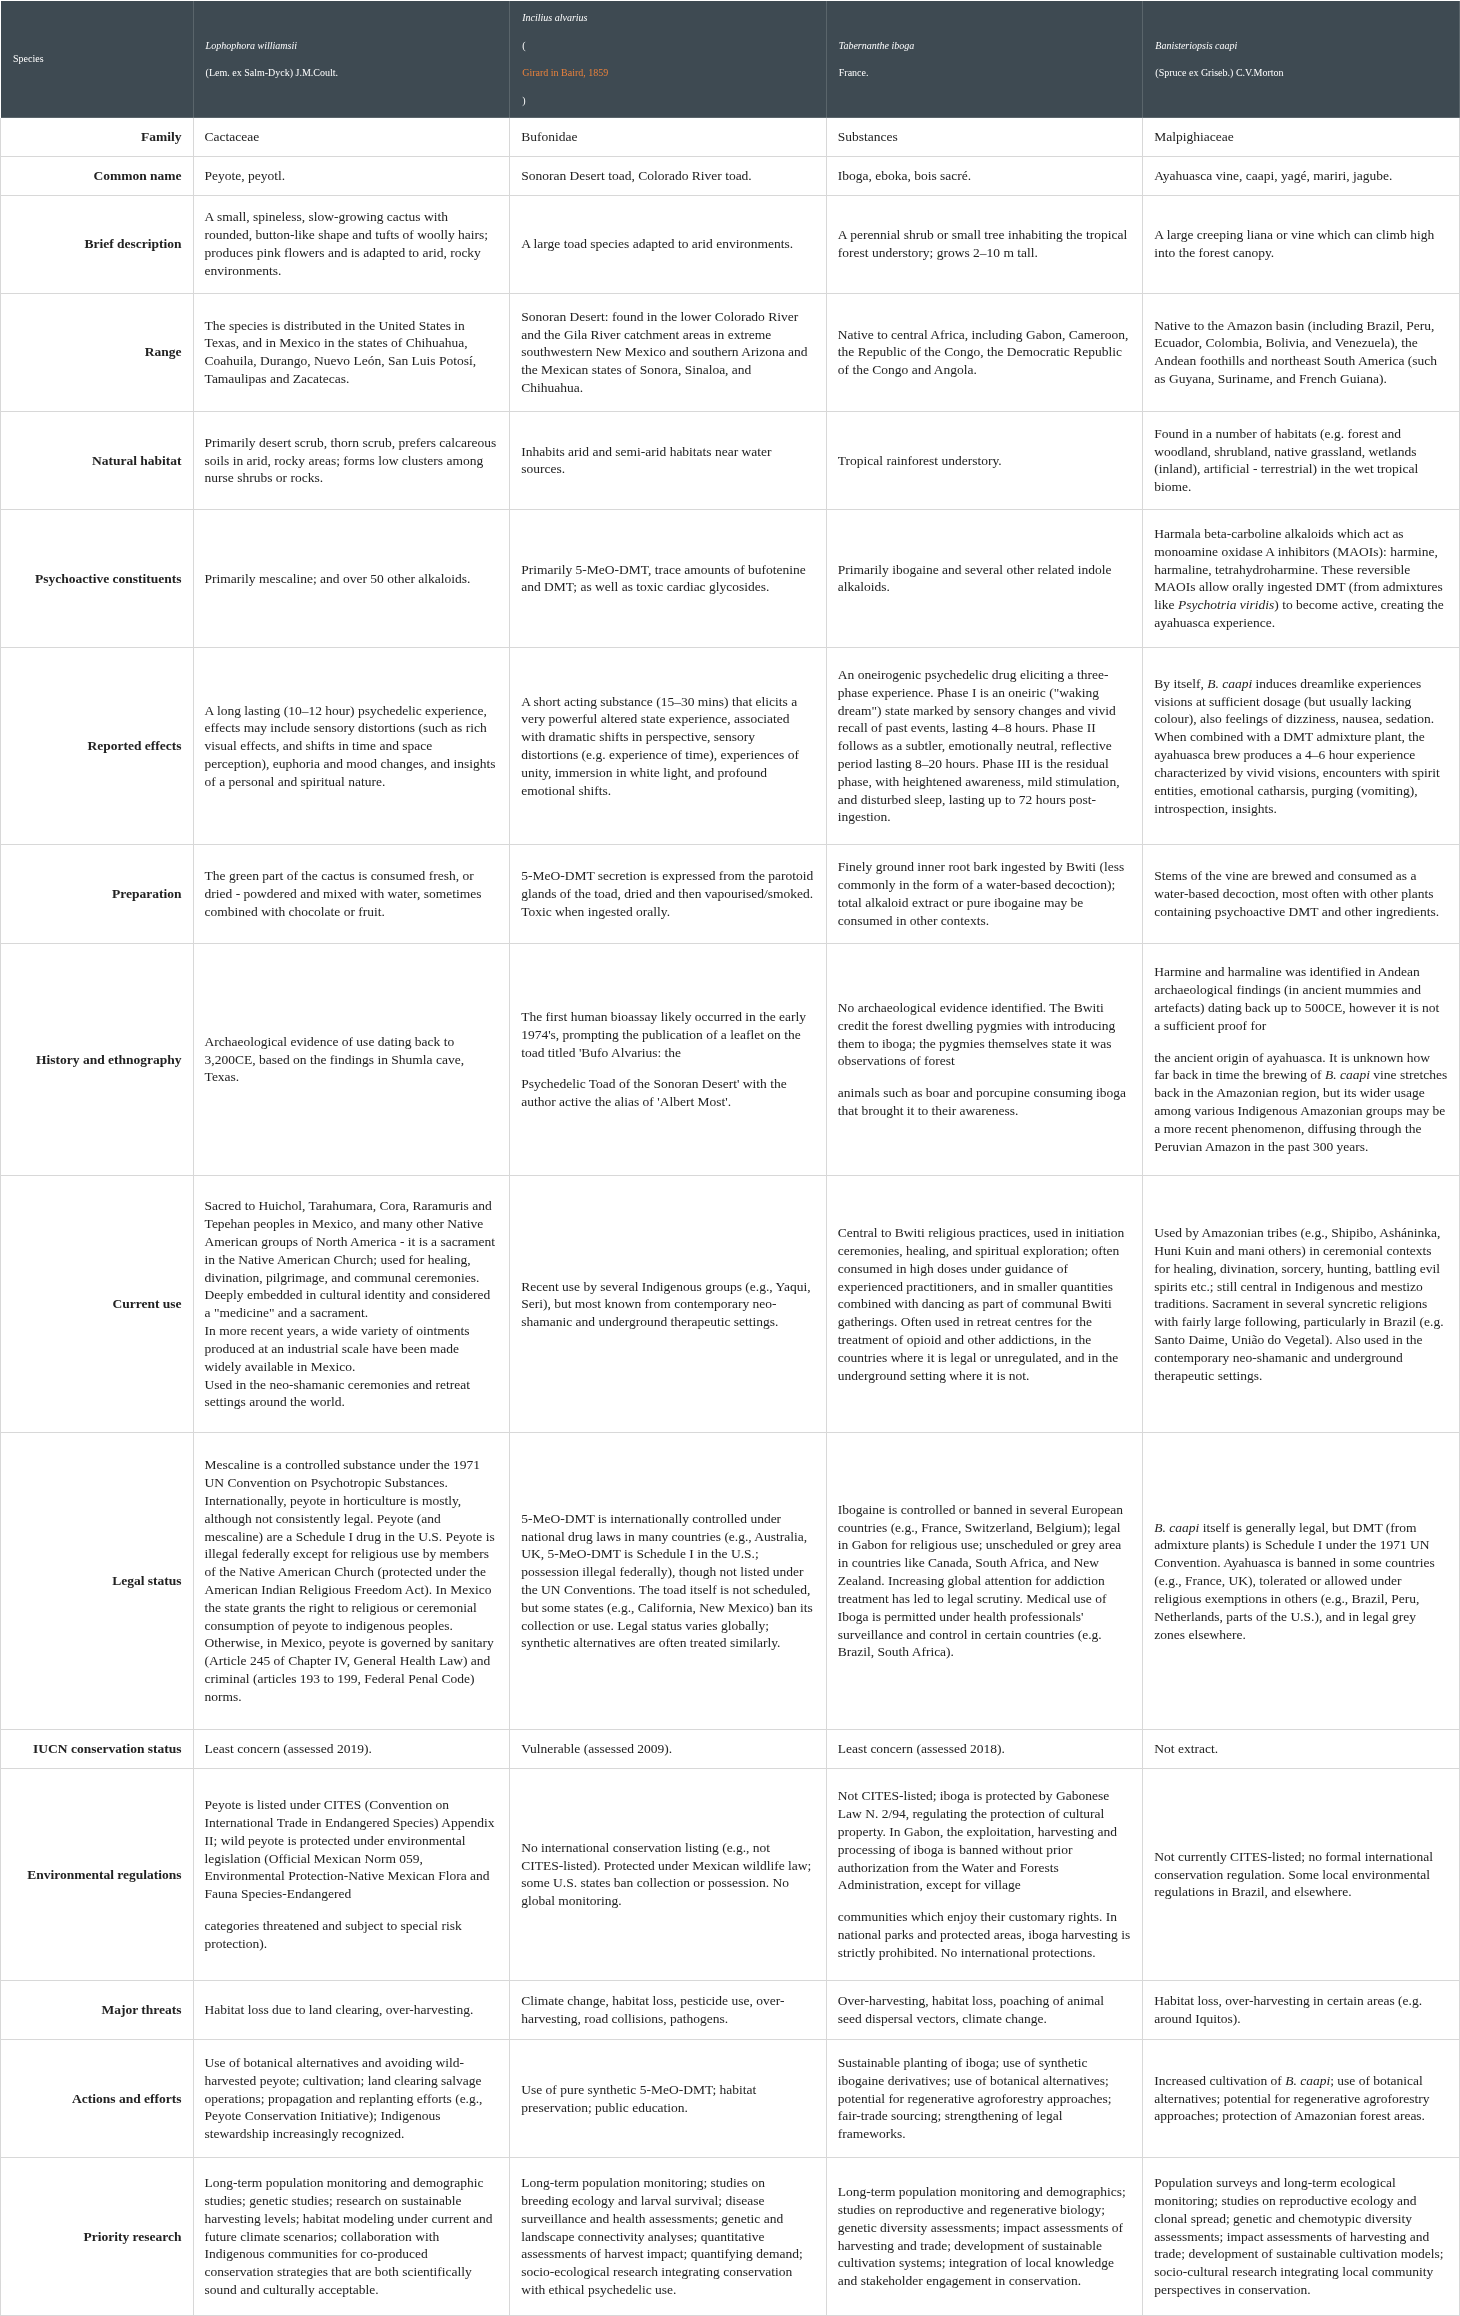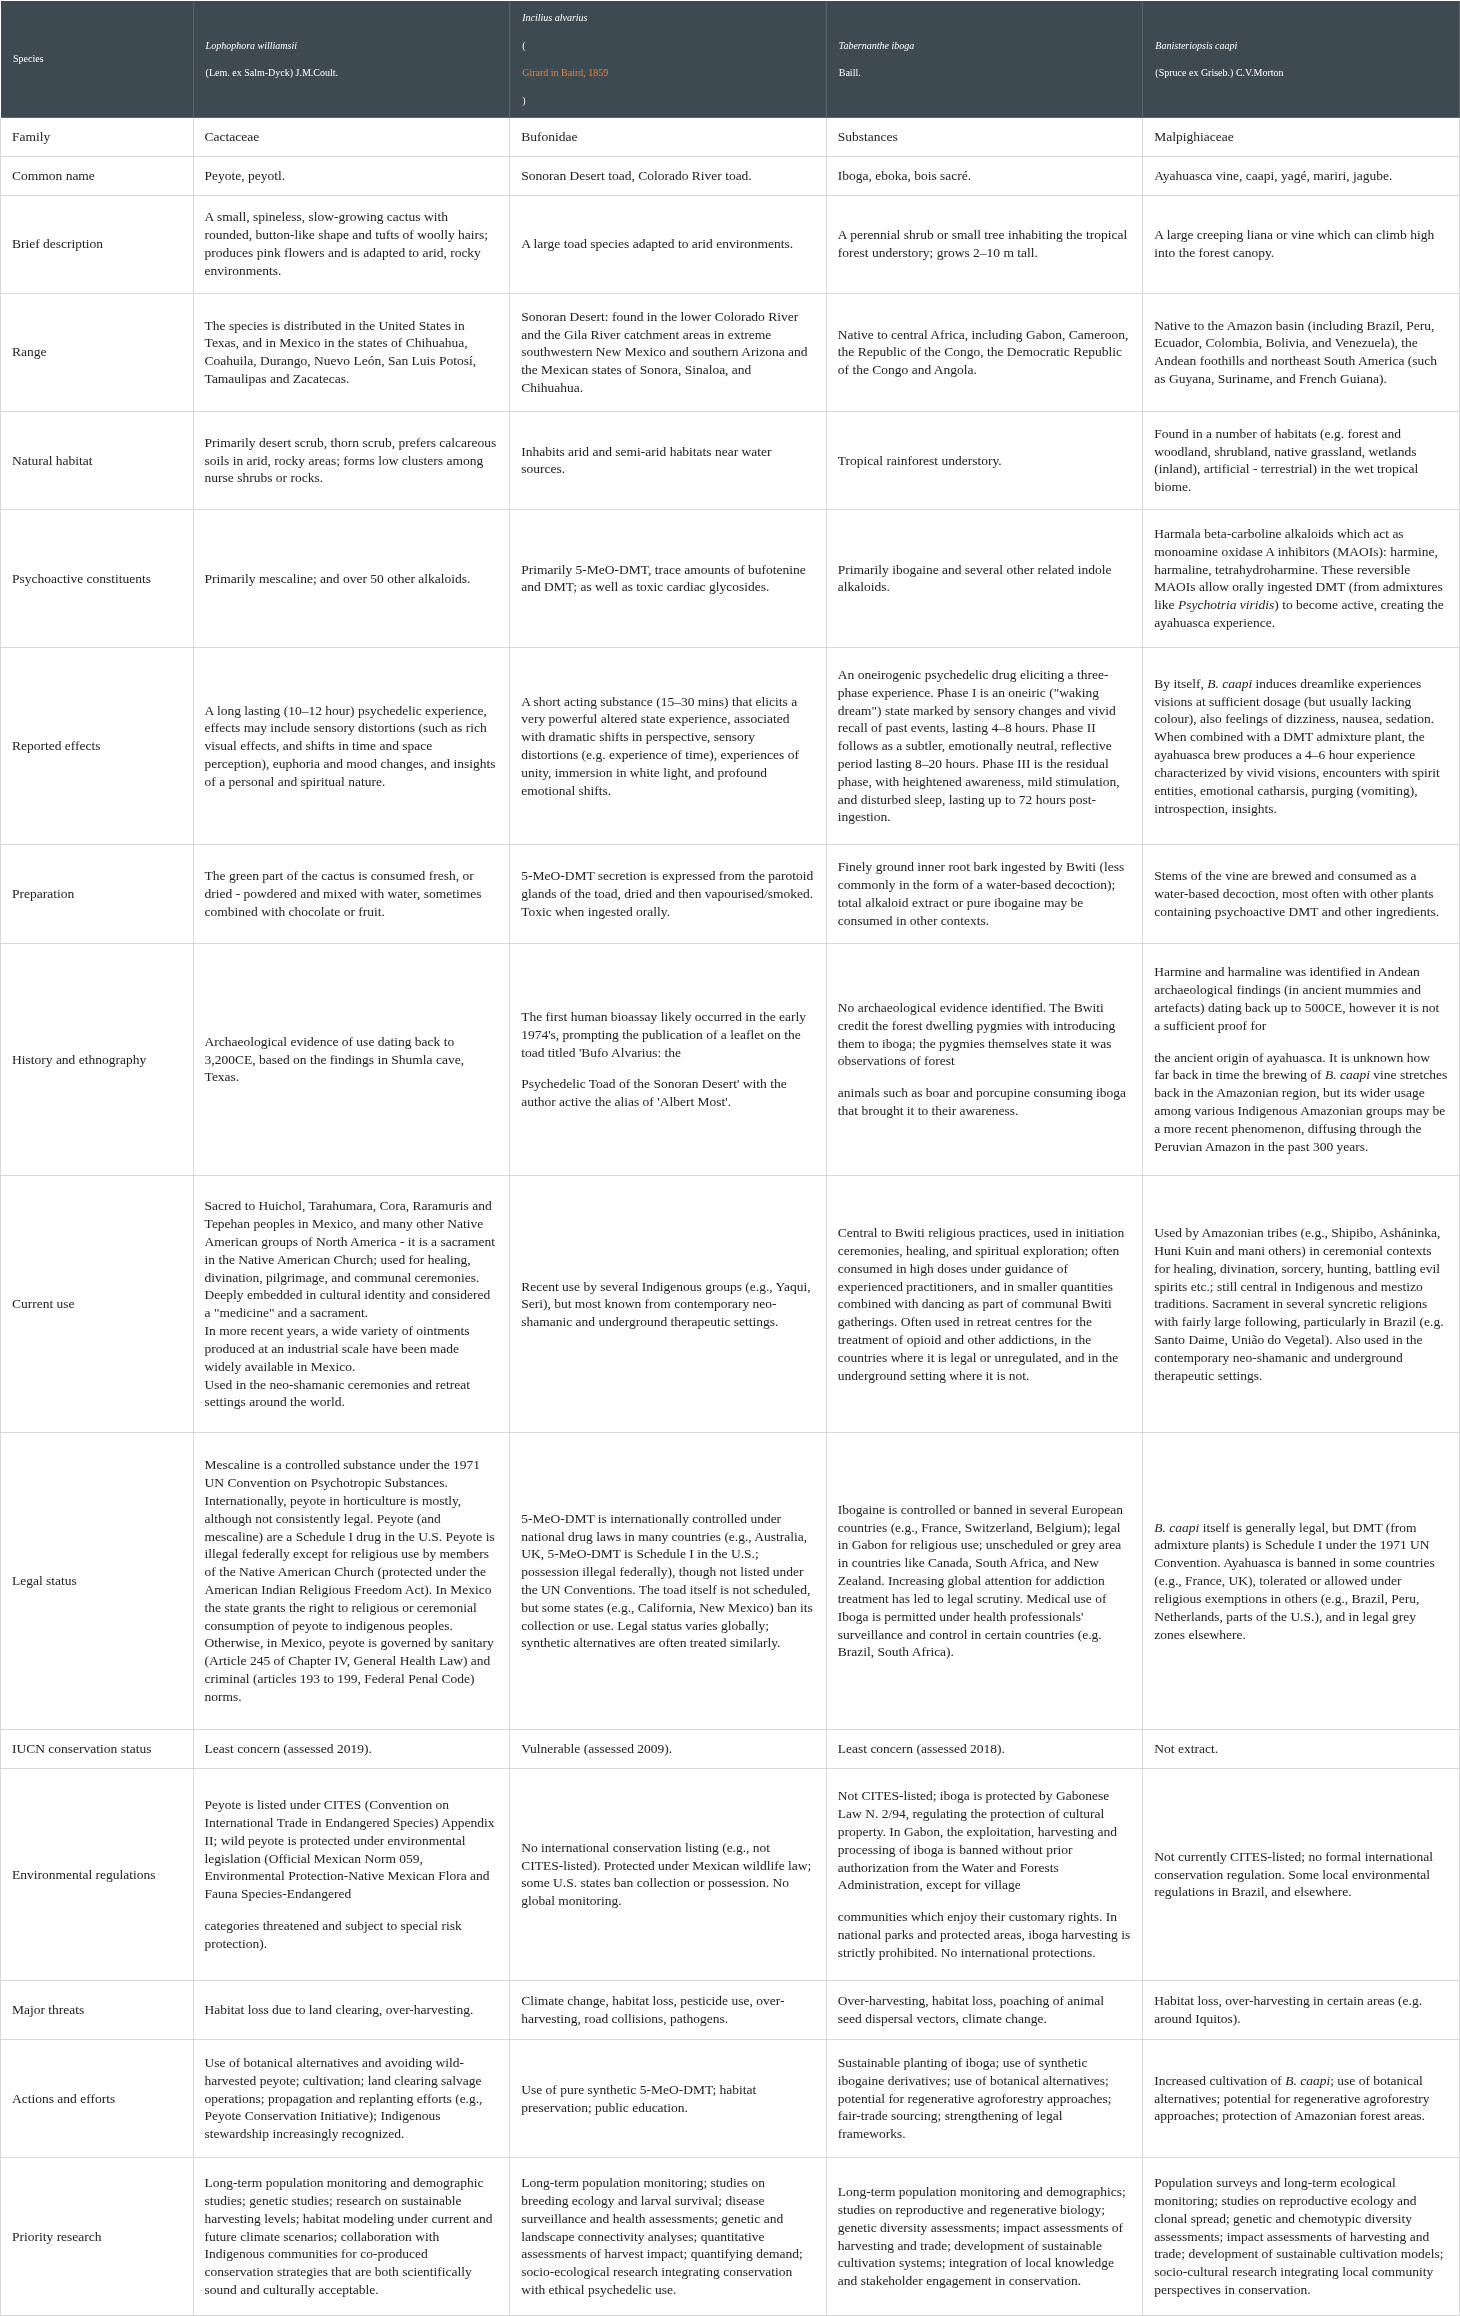--- a/index.html
+++ b/index.html
@@ -28,21 +28,22 @@
     color:var(--header-text);
     font-weight:400;
     font-size:10px;
     line-height:1.35;
     text-align:left;
     vertical-align:middle;
     padding:10px 12px;
     border:1px solid rgba(255,255,255,0.15);
   }
   tbody th.row-label{
-    font-weight:400;
+    font-weight:700;
+    text-align:right;
   }
   tbody th, tbody td{
     border:1px solid var(--border);
     font-size:13.5px;
     line-height:1.32;
     text-align:left;
     vertical-align:middle;
     padding:8px 11px;
   }
   p{margin:0;}
@@ -70,21 +71,21 @@
             <p><span> (Lem. ex Salm-Dyck) J.M.Coult.</span></p>
           </th>
         <th>
             <p><span class="it">Incilius alvarius</span></p>
             <p><span> (</span></p>
             <p><span class="link">Girard in Baird, 1859</span></p>
             <p><span>)</span></p>
           </th>
         <th>
             <p><span class="it">Tabernanthe iboga</span></p>
-            <p><span> Baill.</span></p>
+            <p><span> France.</span></p>
           </th>
         <th>
             <p><span class="it">Banisteriopsis caapi</span></p>
             <p><span> (Spruce ex Griseb.) C.V.Morton</span></p>
           </th>
       </tr>
     </thead>
     <tbody>
         <tr>
           <th scope="row" class="row-label">

